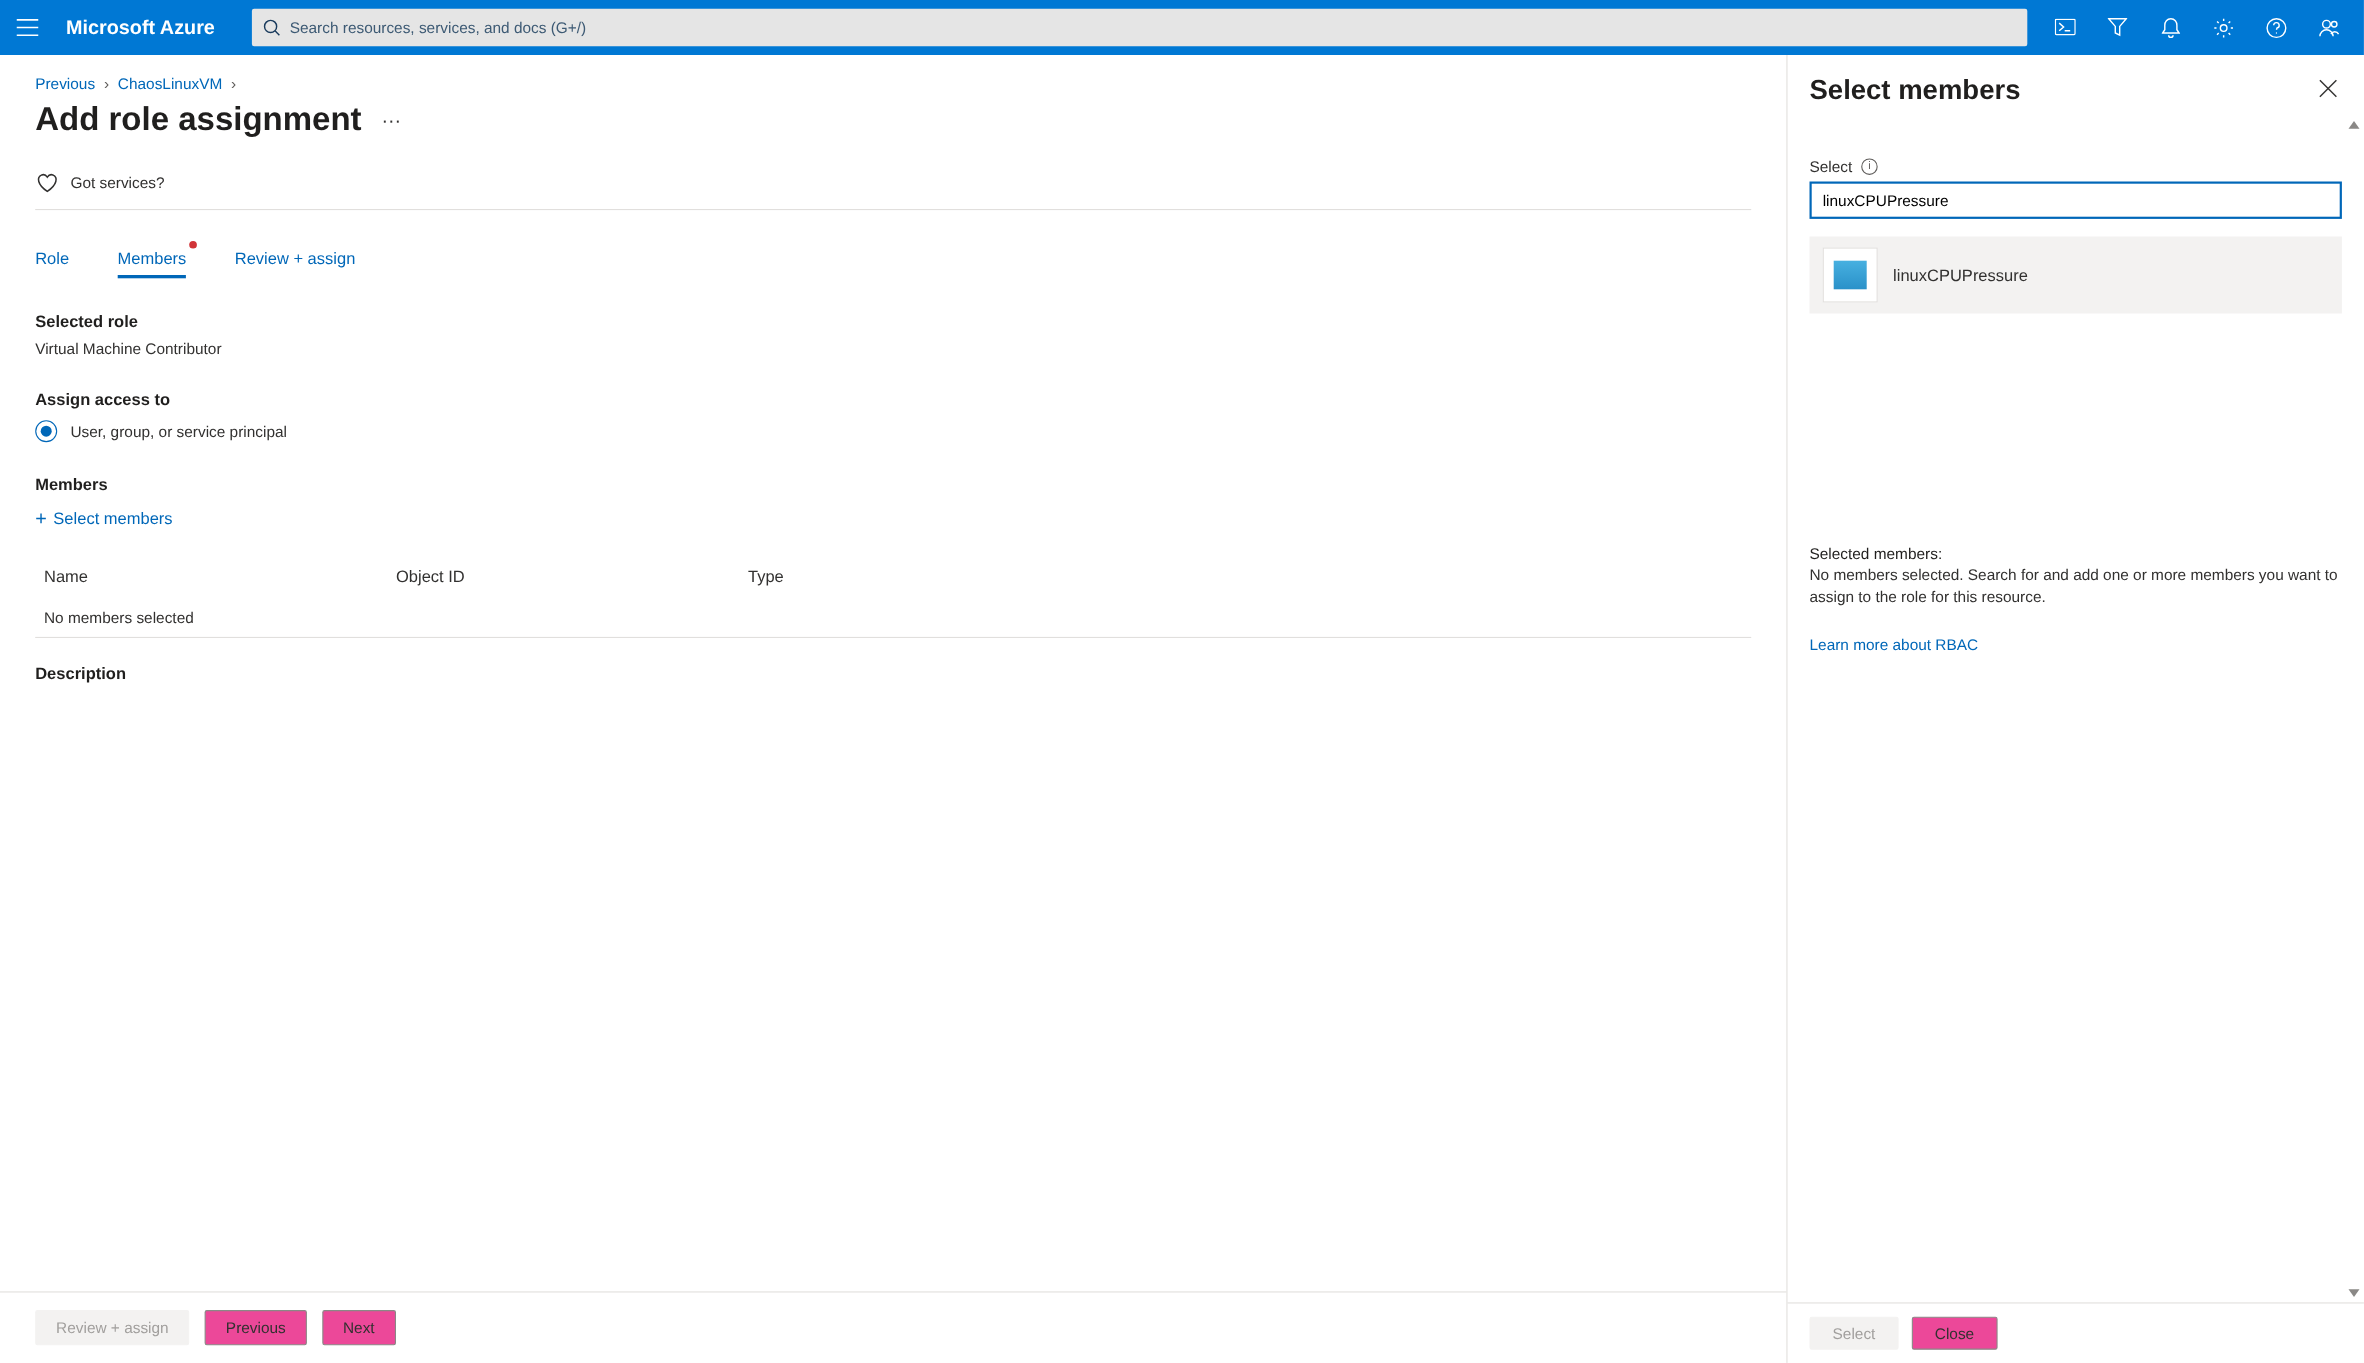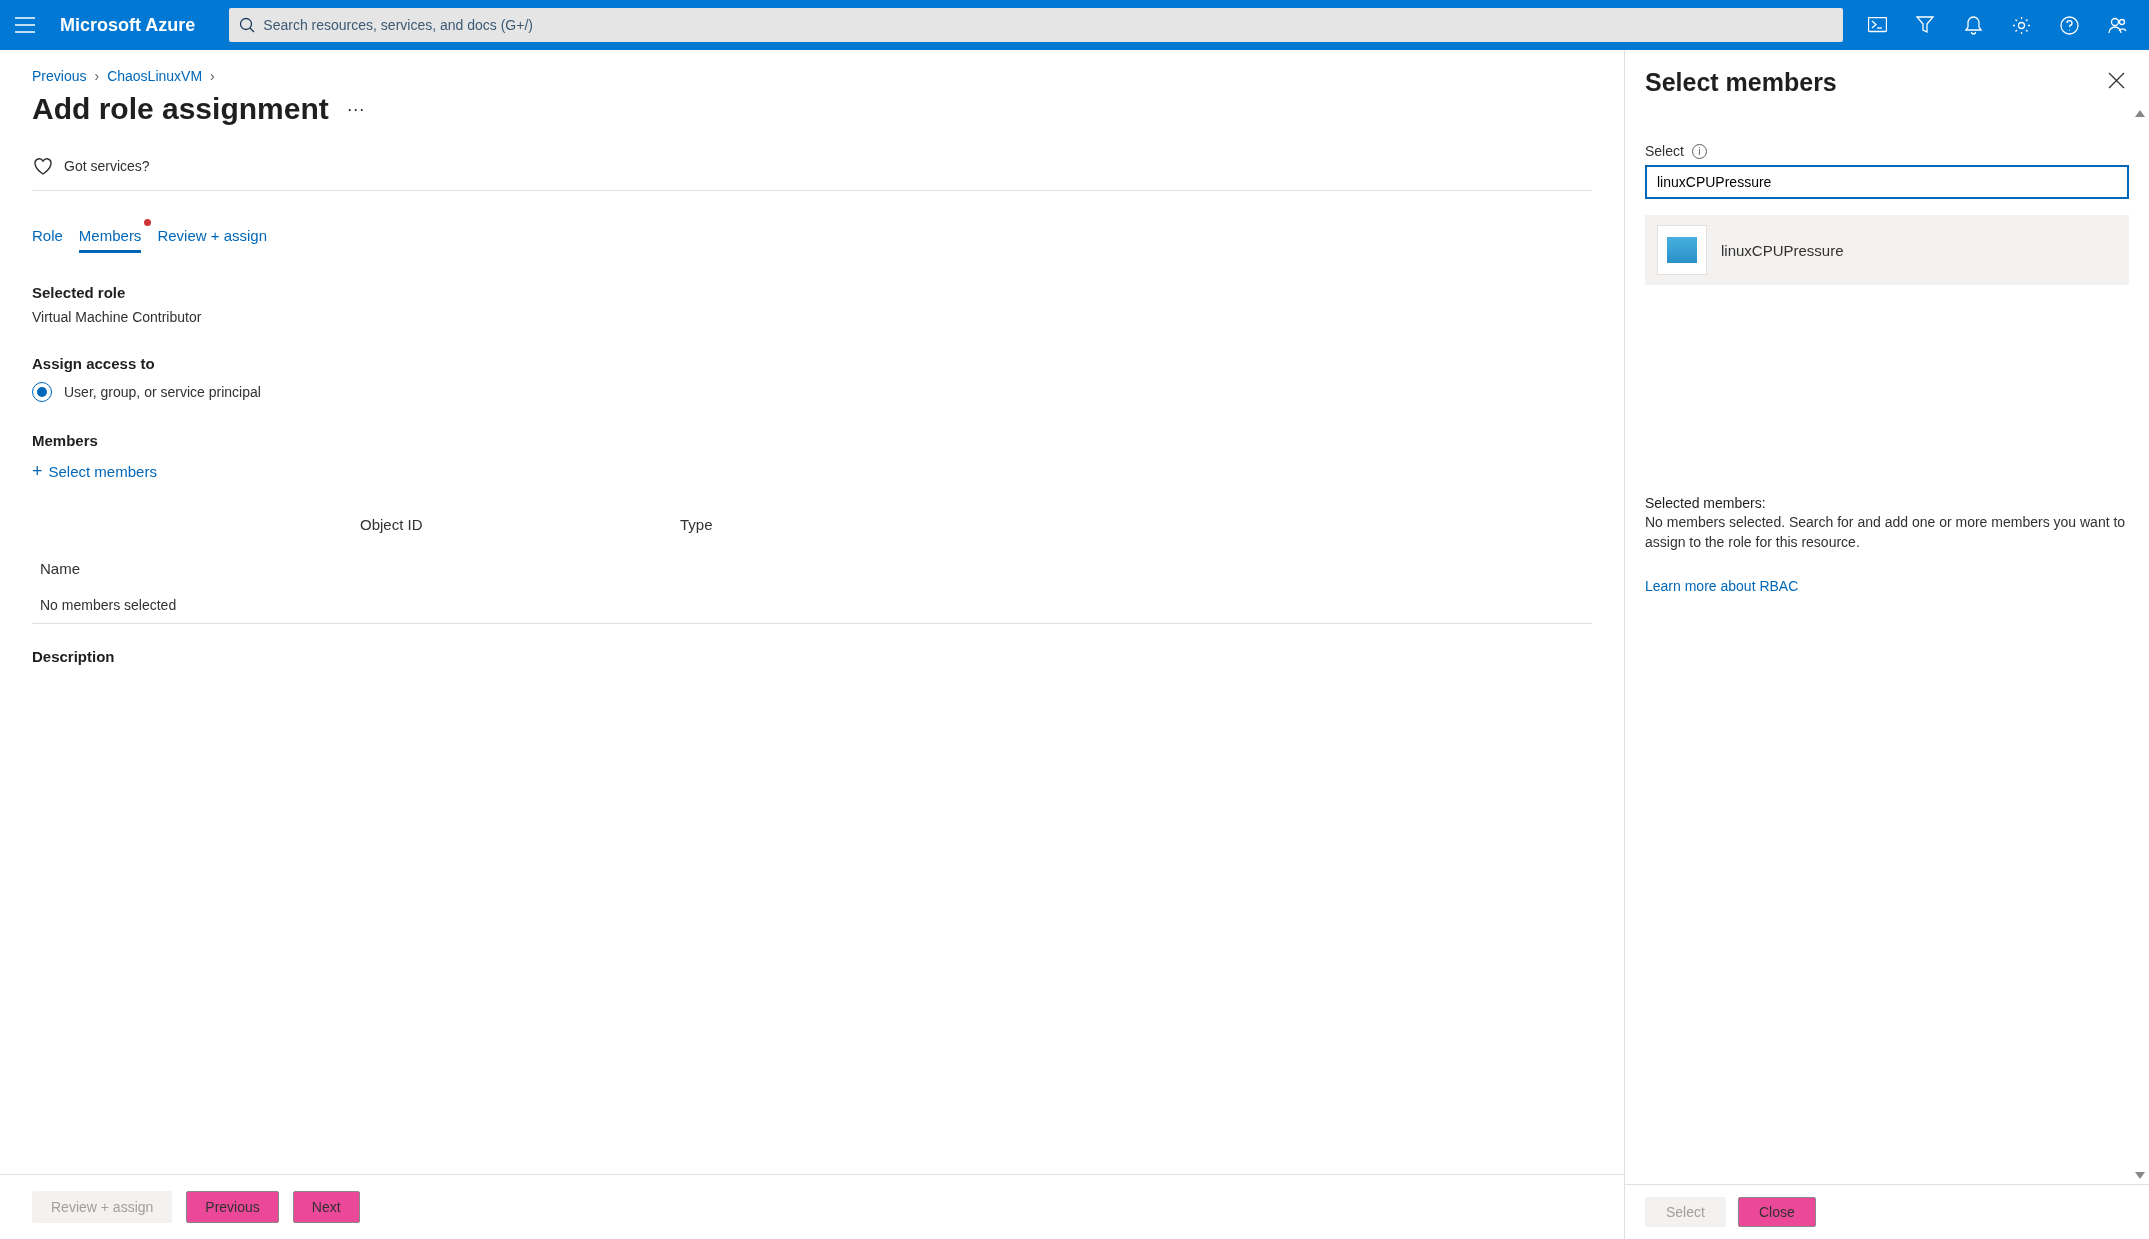--- a/index.html
+++ b/index.html
@@ -27,40 +27,40 @@
   .breadcrumb { font-size:14px; color:#323130; display:flex; align-items:center; gap:8px; }
   .breadcrumb a { color:#0067b8; text-decoration:none; }
   .bc-sep { color:#605e5c; }
   .page-title-row { display:flex; align-items:center; gap:18px; margin-top:8px; }
   .page-title { font-size:30px; font-weight:600; color:#201f1e; }
   .ellipsis { color:#323130; font-size:18px; cursor:pointer; }
   .feedback-row { display:flex; align-items:center; gap:10px; margin-top:30px; padding-bottom:14px; border-bottom:1px solid #e1dfdd; }
   .feedback-row svg { stroke:#323130; fill:none; }
   .feedback-row span { color:#323130; }
 
-  .tabs { display:flex; gap:16px; margin-top:30px; border-bottom:1px solid transparent; }
+  .tabs { display:flex; gap:44px; margin-top:30px; border-bottom:1px solid transparent; }
   .tab { color:#0067b8; padding:6px 0; cursor:pointer; font-size:15px; position:relative; }
   .tab.active { border-bottom:3px solid #0067b8; font-weight:400; }
   .tab .dot { position:absolute; top:-2px; right:-10px; width:7px; height:7px; background:#d13438; border-radius:50%; }
 
   .section-label { font-weight:600; font-size:15px; margin-top:30px; color:#201f1e; }
   .section-value { margin-top:8px; color:#323130; }
 
   .radio-group { margin-top:10px; }
   .radio-row { display:flex; align-items:center; gap:12px; margin-top:10px; cursor:pointer; }
   .radio { width:20px; height:20px; border-radius:50%; border:1px solid #323130; display:flex; align-items:center; justify-content:center; }
   .radio.checked { border:1px solid #0067b8; }
   .radio.checked::after { content:""; width:10px; height:10px; border-radius:50%; background:#0067b8; }
 
   .link-btn { display:inline-flex; align-items:center; color:#0067b8; gap:6px; margin-top:12px; cursor:pointer; font-size:15px; }
   .link-btn .plus { font-size:18px; font-weight:300; }
 
   .members-table { margin-top:24px; }
   .mt-head { display:flex; padding:10px 8px; font-weight:400; color:#323130; font-size:15px; }
-  .mt-head .col1 { width:320px;margin-top:44px; }
+  .mt-head .col1 { width:320px; }
   .mt-head .col2 { width:320px; }
   .mt-head .col3 { flex:1; }
   .mt-row { padding:10px 8px; color:#323130; border-bottom:1px solid #e1dfdd; }
 
   
   .footer { border-top:1px solid #e1dfdd; padding:16px 32px; display:flex; gap:14px; background:#fff; }
   .btn { padding:7px 18px; font-size:14px; border-radius:2px; cursor:pointer; border:1px solid #8a8886; background:#fff; }
   .btn.disabled { background:#f3f2f1; color:#a19f9d; border-color:#f3f2f1; cursor:default; }
   .btn.default { background:#ec4899; color:#323130; }
 

